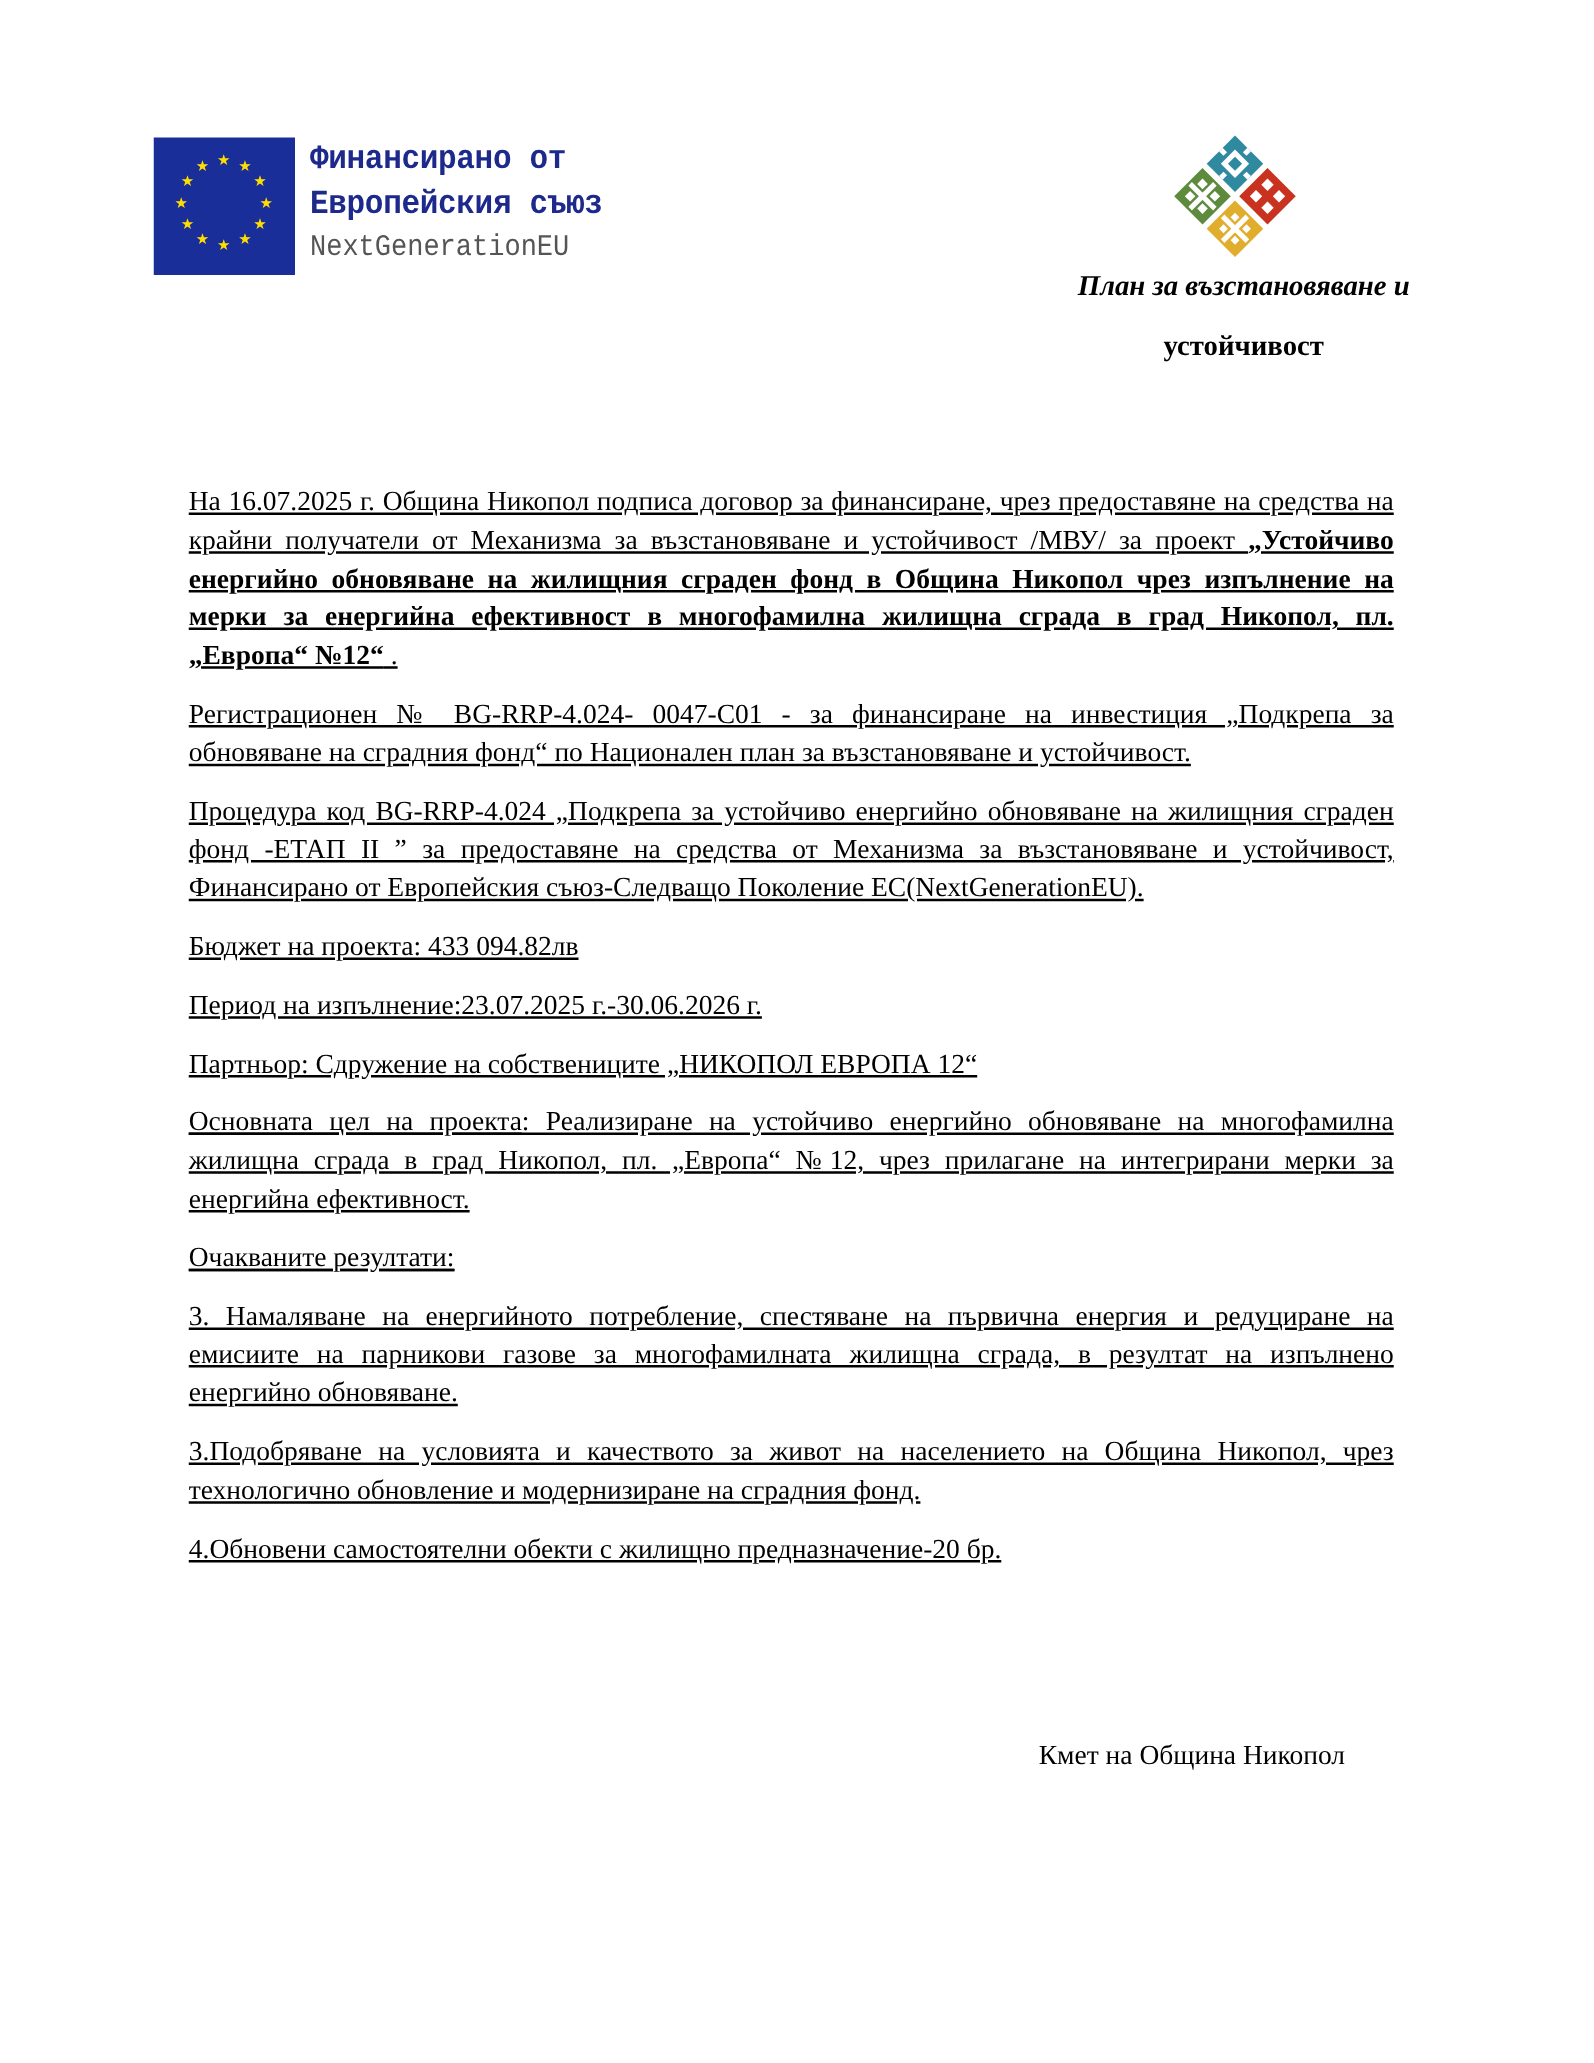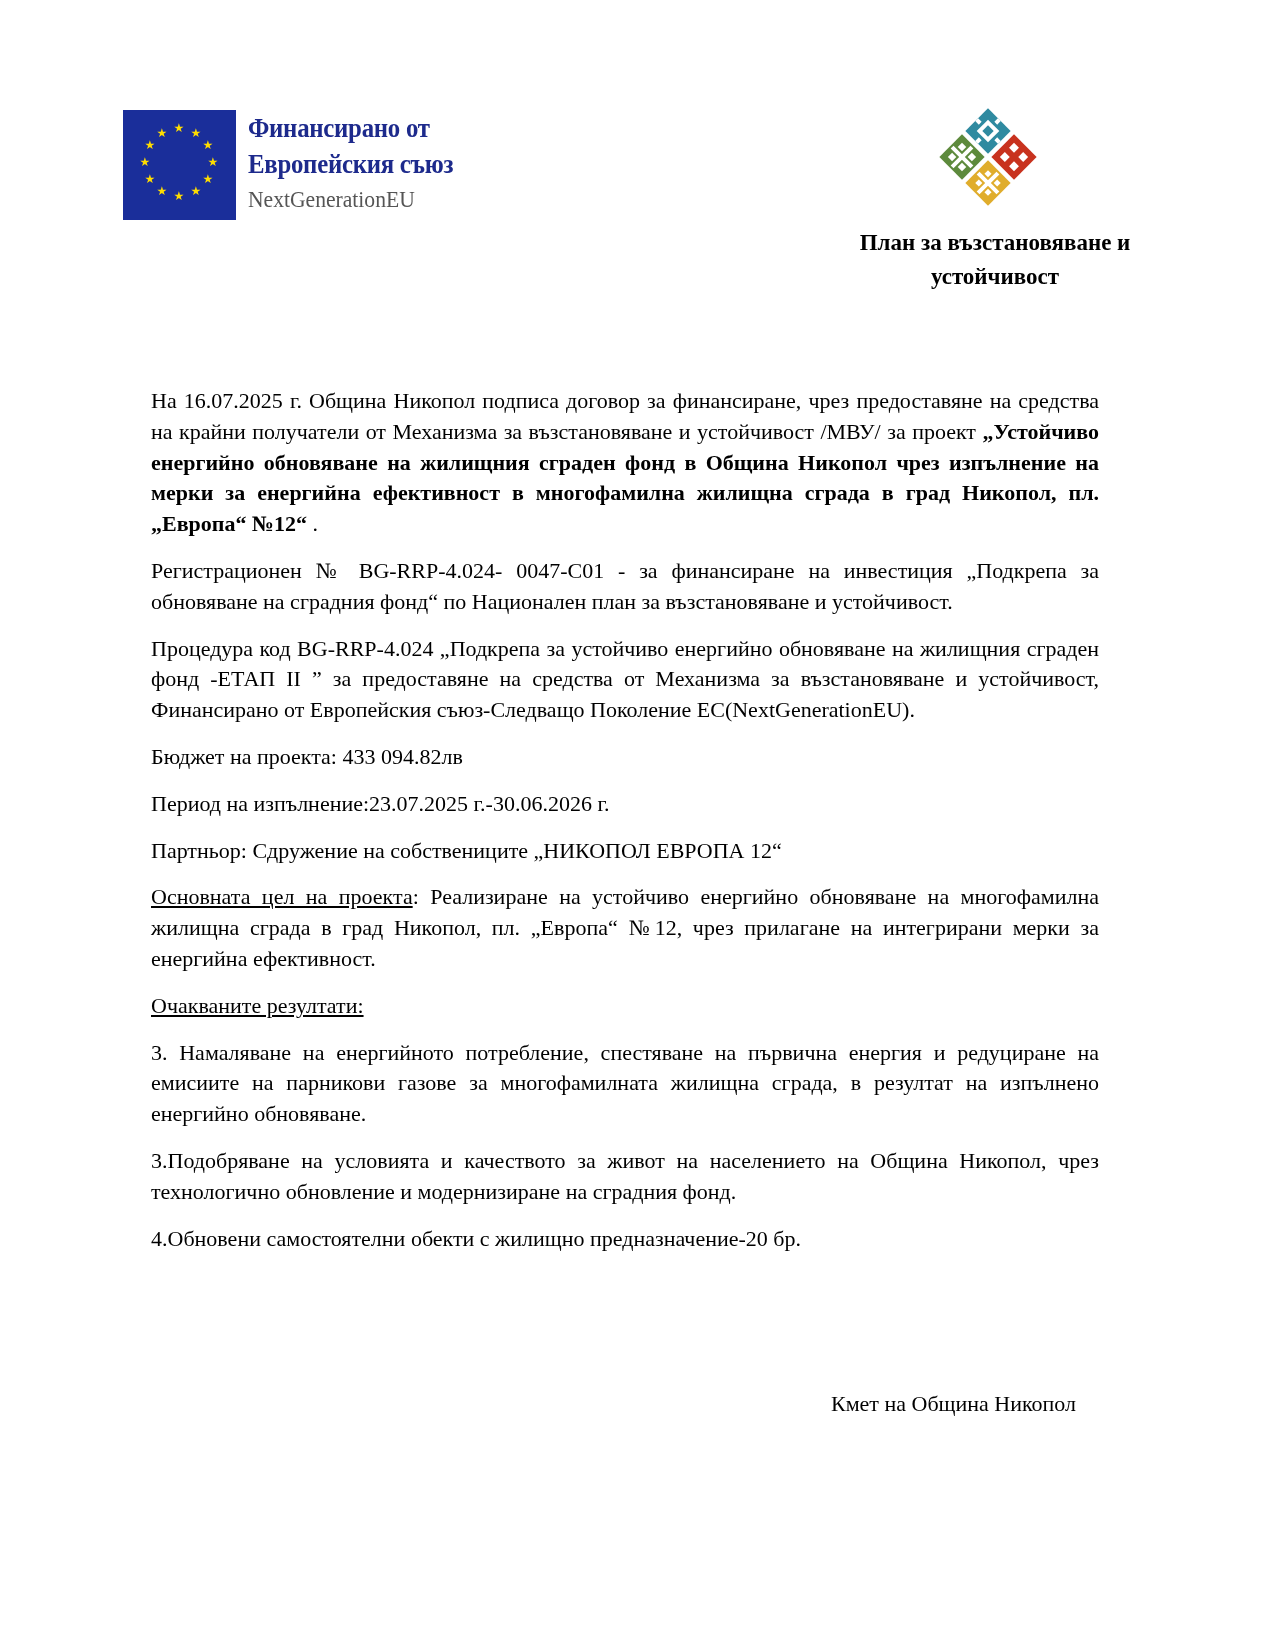--- a/index.html
+++ b/index.html
@@ -5,36 +5,36 @@
   html, body { margin: 0; padding: 0; background: #ffffff; }
   body { width: 1275px; height: 1650px; position: relative; overflow: hidden;
          font-family: "Liberation Serif", "DejaVu Serif", serif; color: #000; }
   .page { position: absolute; left: 0; top: 0; width: 1275px; height: 1650px; background: #fff; }
 
   
   .eu-logo { position: absolute; left: 123px; top: 110px; width: 360px; height: 112px; }
   .eu-flag { position: absolute; left: 0; top: 0; width: 113px; height: 110px; background: #1a2e9a; }
   .eu-flag .star { position: absolute; color: #ffdd00; font-size: 12px; line-height: 12px; width: 12px; text-align: center;
                    font-family: "DejaVu Sans", sans-serif; }
-  .eu-text { position: absolute; left: 125px; top: 0; font-family: Liberation Serif, serif; }
+  .eu-text { position: absolute; left: 125px; top: 0; font-family: Liberation Mono, monospace; }
   .eu-line1, .eu-line2 { display: block; color: #1d2a8c; font-weight: bold; font-size: 27px; line-height: 36px;
                           letter-spacing: -0.3px; transform: scaleX(0.92); transform-origin: left; white-space: nowrap; }
   .eu-line3 { display: block; color: #555; font-size: 24px; line-height: 34px; transform: scaleX(0.9);
               transform-origin: left; white-space: nowrap; }
 
   
   .pvu-logo { position: absolute; left: 932px; top: 104px; width: 112px; height: 102px; }
 
   .plan-title { position: absolute; left: 830px; width: 330px; text-align: center; font-weight: bold; font-size: 23px; }
-  .plan-title.l1 { top: 230px; }
+  .plan-title.l1 { top: 216px; font-style: italic; }
   .plan-title.l2 { top: 264px; }
 
   
   .body { position: absolute; left: 151px; top: 386px; width: 964px; font-size: 22px; line-height: 30.8px; }
-  .body p { margin: 0 16px 16px 0; text-align: justify; }
+  .body p { margin: 0 0 16px 0; text-align: justify; text-decoration: underline; }
   .body p.left { text-align: left; }
   .u { text-decoration: underline; text-align: right; }
   .b { font-weight: bold; }
   .sign { position: absolute; left: 814px; top: 1391px; font-size: 22px; margin-left: 17px; }
 </style>
 </head>
 <body>
 
 <div class="page">
 

